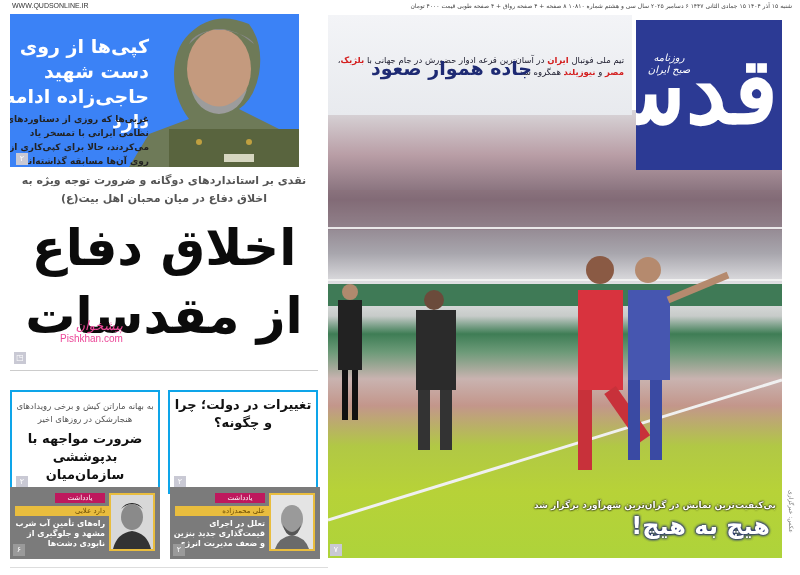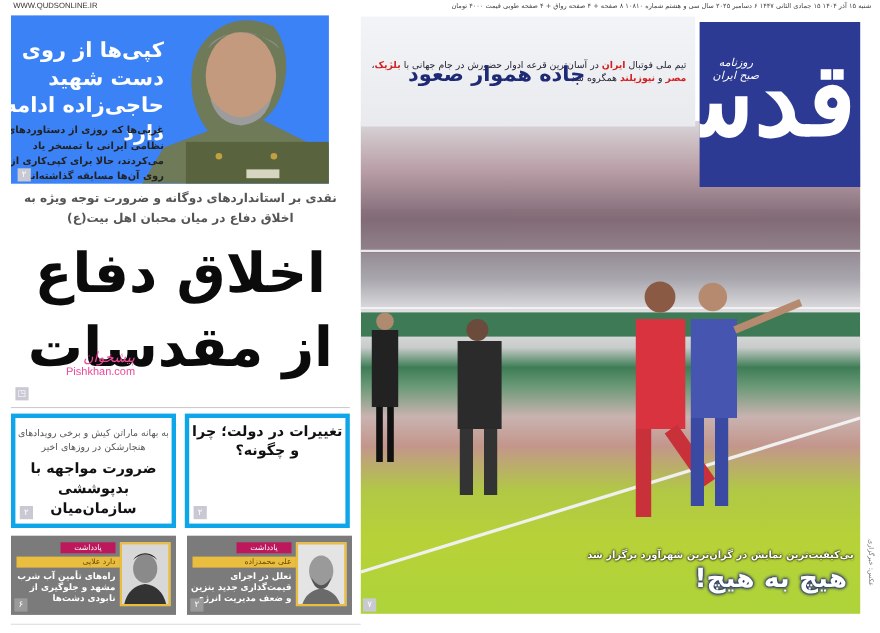--- a/index.html
+++ b/index.html
@@ -18,21 +18,21 @@
   .page-badge { position: absolute; width: 12px; height: 12px; background: #c9c9d4; color: #fff; font-size: 8px; text-align: center; line-height: 12px; }
 
   .kicker { position: absolute; left: 10px; top: 172px; width: 308px; direction: rtl; text-align: center; color: #555; font-size: 11px; line-height: 18px; font-weight: bold; }
   .main-head { position: absolute; left: 10px; top: 214px; width: 308px; direction: rtl; text-align: center; font-size: 50px; line-height: 68px; font-weight: bold; color: #0b0b0b; font-family: "DejaVu Sans", sans-serif; }
   .watermark { position: absolute; left: 60px; top: 318px; color: #ec4899; text-align: right; }
   .watermark .fa { font-size: 13px; direction: rtl; font-style: italic; }
   .watermark .en { font-family: "Liberation Sans", sans-serif; font-size: 10px; }
 
   .hr { position: absolute; left: 10px; top: 370px; width: 308px; height: 1px; background: #ccc; }
 
-  .box { position: absolute; top: 376px; width: 150px; height: 104px; border: 4px solid #0ea5e9; background: #fff; }
+  .box { position: absolute; top: 390px; width: 150px; height: 104px; border: 2px solid #0ea5e9; background: #fff; }
   .box .k { direction: rtl; text-align: center; color: #555; font-size: 8.5px; line-height: 13px; padding-top: 8px; }
   .box .t { direction: rtl; text-align: center; color: #111; font-size: 13px; line-height: 18px; font-weight: bold; margin-top: 4px; }
 
   .note { position: absolute; top: 487px; width: 150px; height: 72px; background: #7b7b7b; }
   .note .photo { position: absolute; right: 5px; top: 6px; width: 46px; height: 58px; border: 2px solid #e9bd3e; background: #dcdcdc; overflow: hidden; }
   .note .tag { position: absolute; right: 55px; top: 6px; width: 50px; height: 10px; background: #be185d; color: #fff; font-size: 7px; direction: rtl; text-align: center; line-height: 10px; }
   .note .author { position: absolute; right: 51px; top: 19px; width: 94px; height: 10px; background: #e9bd3e; color: #6b4b00; font-size: 7px; direction: rtl; text-align: right; padding-right: 4px; line-height: 10px; }
   .note .title { position: absolute; right: 55px; top: 32px; width: 92px; color: #fff; font-size: 8px; line-height: 10px; direction: rtl; text-align: right; font-weight: bold; margin-left: 12px; }
   .bottom-rule { position: absolute; left: 10px; top: 567px; width: 318px; height: 1px; background: #ddd; }
 

